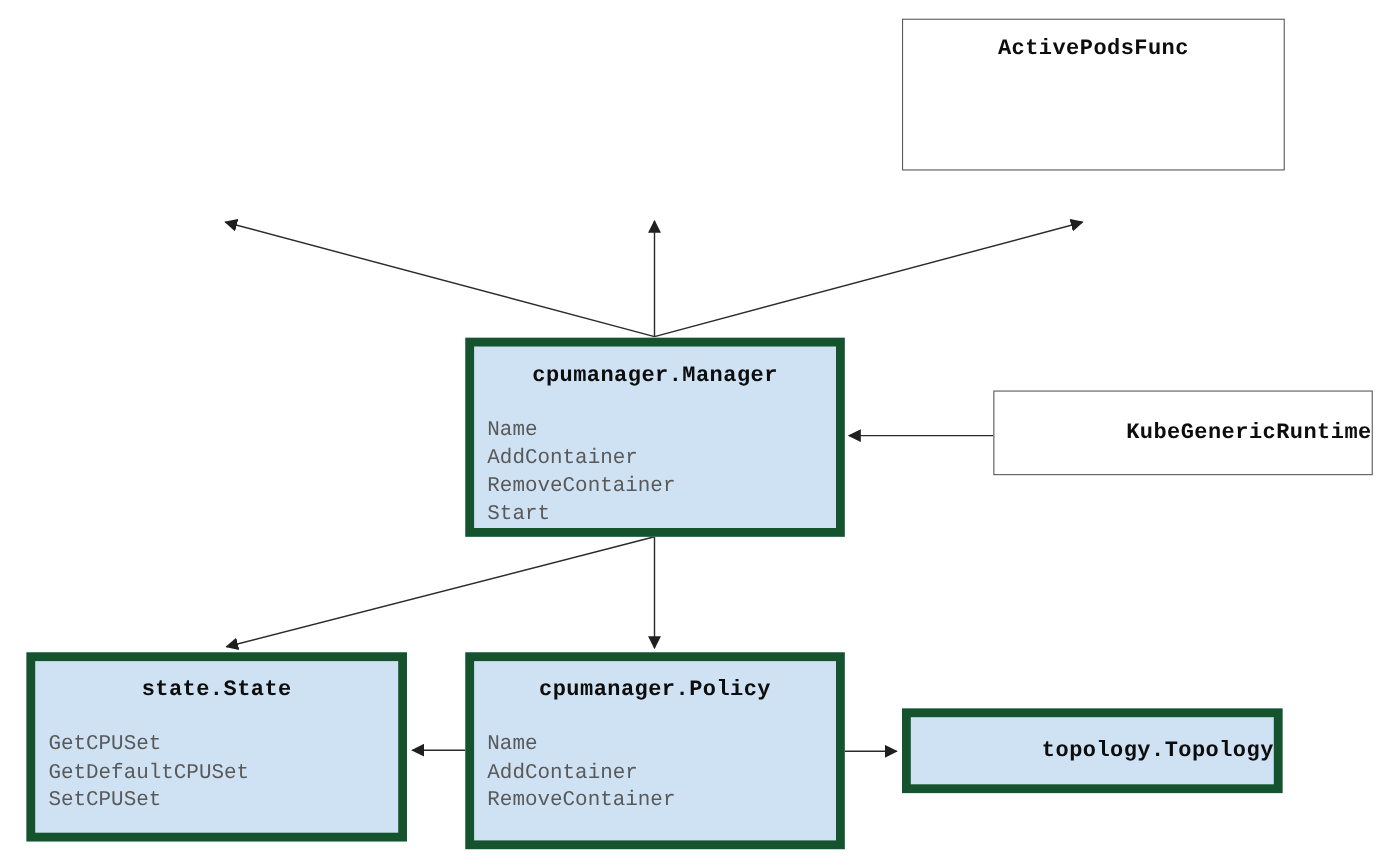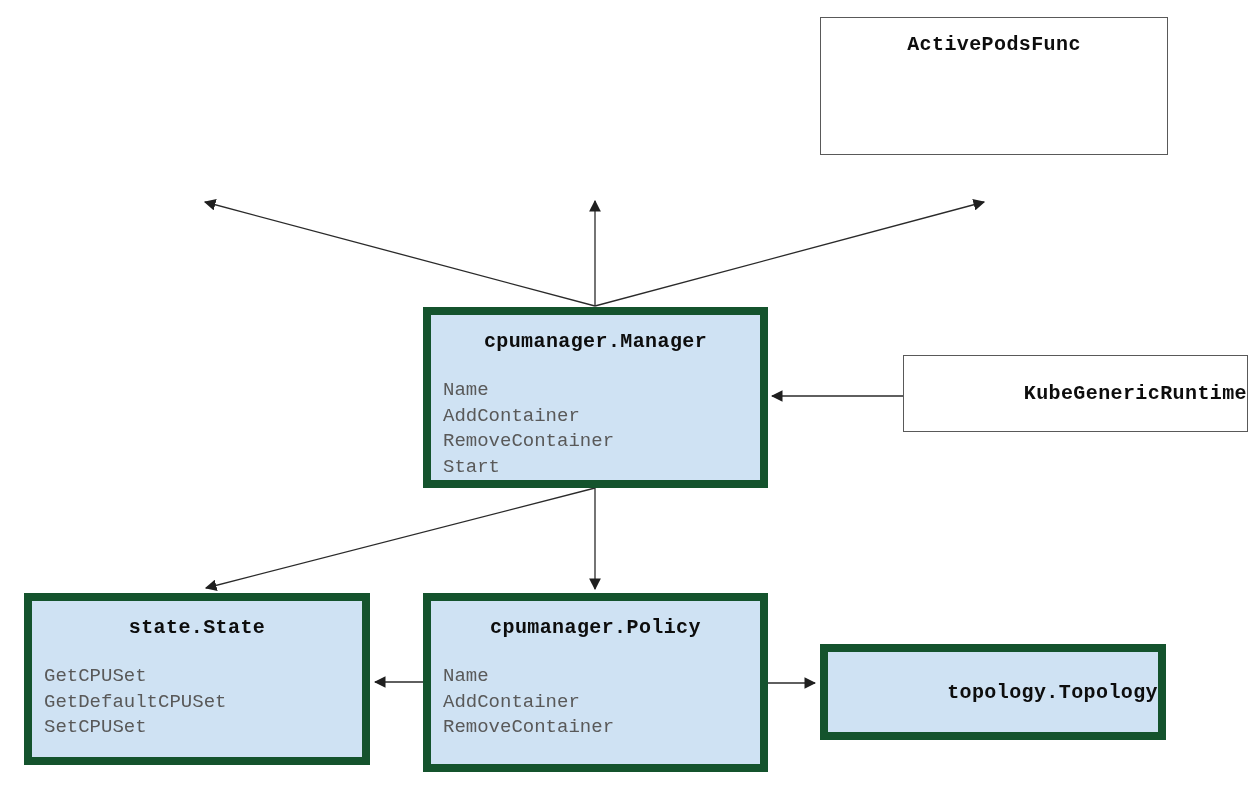--- a/index.html
+++ b/index.html
@@ -108,17 +108,17 @@
 
   <div class="box blue" style="left:423px; top:593px; width:345px; height:179px;">
     <div class="box-title">cpumanager.Policy</div>
     <div class="box-methods">
         <div>Name</div>
         <div>AddContainer</div>
         <div>RemoveContainer</div>
       </div>
   </div>
 
-  <div class="box blue slim" style="left:820px; top:644px; width:346px; height:96px;">
+  <div class="box blue slim" style="left:820px; top:644px; width:346px; height:77px;">
     <div class="box-title">topology.Topology</div>
   </div>
 
 </div>
 
 </body></html>

